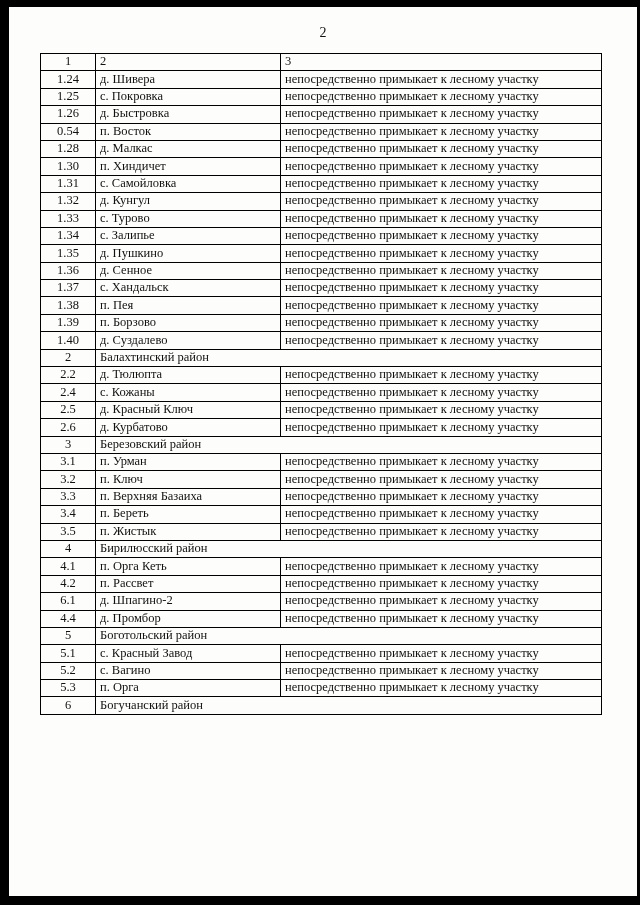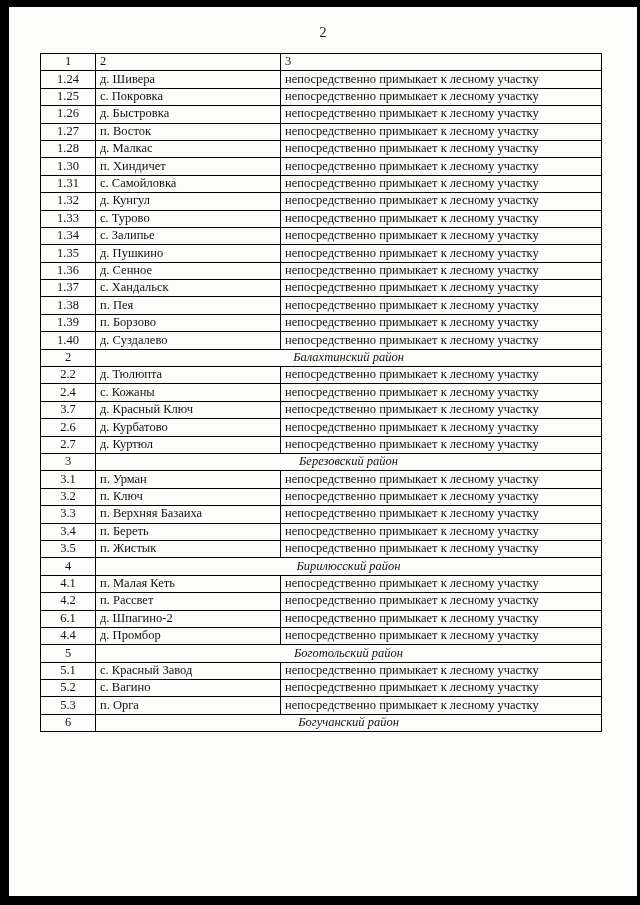--- a/index.html
+++ b/index.html
@@ -41,21 +41,21 @@
     height: 17.4px;
     padding: 0 4px;
     line-height: 1.1;
     overflow: hidden;
     white-space: nowrap;
     box-sizing: border-box;
   }
   th.h-num, td.col-num { width: 55px; text-align: center; }
   th.h-name, td.col-name { width: 185px; text-align: left; padding-left: 8px; }
   th.h-desc, td.col-desc { width: 321px; text-align: left; padding-left: 6px; }
-  td.section { text-align: center; padding-left: 8px; font-style: italic; }
+  td.section { text-align: left; padding-left: 8px; }
   th { text-align: center; }
 </style>
 </head>
 <body>
 
 <div class="scan-page">
   <div class="page-number">2</div>
 
   <table class="settlements">
     <thead>
@@ -75,21 +75,21 @@
           <td class="col-num">1.25</td>
           <td class="col-name">с. Покровка</td>
           <td class="col-desc">непосредственно примыкает к лесному участку</td>
         </tr>
         <tr>
           <td class="col-num">1.26</td>
           <td class="col-name">д. Быстровка</td>
           <td class="col-desc">непосредственно примыкает к лесному участку</td>
         </tr>
         <tr>
-          <td class="col-num">1.27</td>
+          <td class="col-num">0.54</td>
           <td class="col-name">п. Восток</td>
           <td class="col-desc">непосредственно примыкает к лесному участку</td>
         </tr>
         <tr>
           <td class="col-num">1.28</td>
           <td class="col-name">д. Малкас</td>
           <td class="col-desc">непосредственно примыкает к лесному участку</td>
         </tr>
         <tr>
           <td class="col-num">1.30</td>
@@ -154,35 +154,30 @@
           <td class="col-num">2.2</td>
           <td class="col-name">д. Тюлюпта</td>
           <td class="col-desc">непосредственно примыкает к лесному участку</td>
         </tr>
         <tr>
           <td class="col-num">2.4</td>
           <td class="col-name">с. Кожаны</td>
           <td class="col-desc">непосредственно примыкает к лесному участку</td>
         </tr>
         <tr>
-          <td class="col-num">3.7</td>
+          <td class="col-num">2.5</td>
           <td class="col-name">д. Красный Ключ</td>
           <td class="col-desc">непосредственно примыкает к лесному участку</td>
         </tr>
         <tr>
           <td class="col-num">2.6</td>
           <td class="col-name">д. Курбатово</td>
           <td class="col-desc">непосредственно примыкает к лесному участку</td>
         </tr>
         <tr>
-          <td class="col-num">2.7</td>
-          <td class="col-name">д. Куртюл</td>
-          <td class="col-desc">непосредственно примыкает к лесному участку</td>
-        </tr>
-        <tr>
           <td class="col-num">3</td>
           <td colspan="2" class="section">Березовский район</td>
         </tr>
         <tr>
           <td class="col-num">3.1</td>
           <td class="col-name">п. Урман</td>
           <td class="col-desc">непосредственно примыкает к лесному участку</td>
         </tr>
         <tr>
           <td class="col-num">3.2</td>
@@ -203,21 +198,21 @@
           <td class="col-num">3.5</td>
           <td class="col-name">п. Жистык</td>
           <td class="col-desc">непосредственно примыкает к лесному участку</td>
         </tr>
         <tr>
           <td class="col-num">4</td>
           <td colspan="2" class="section">Бирилюсский район</td>
         </tr>
         <tr>
           <td class="col-num">4.1</td>
-          <td class="col-name">п. Малая Кеть</td>
+          <td class="col-name">п. Орга Кеть</td>
           <td class="col-desc">непосредственно примыкает к лесному участку</td>
         </tr>
         <tr>
           <td class="col-num">4.2</td>
           <td class="col-name">п. Рассвет</td>
           <td class="col-desc">непосредственно примыкает к лесному участку</td>
         </tr>
         <tr>
           <td class="col-num">6.1</td>
           <td class="col-name">д. Шпагино-2</td>

